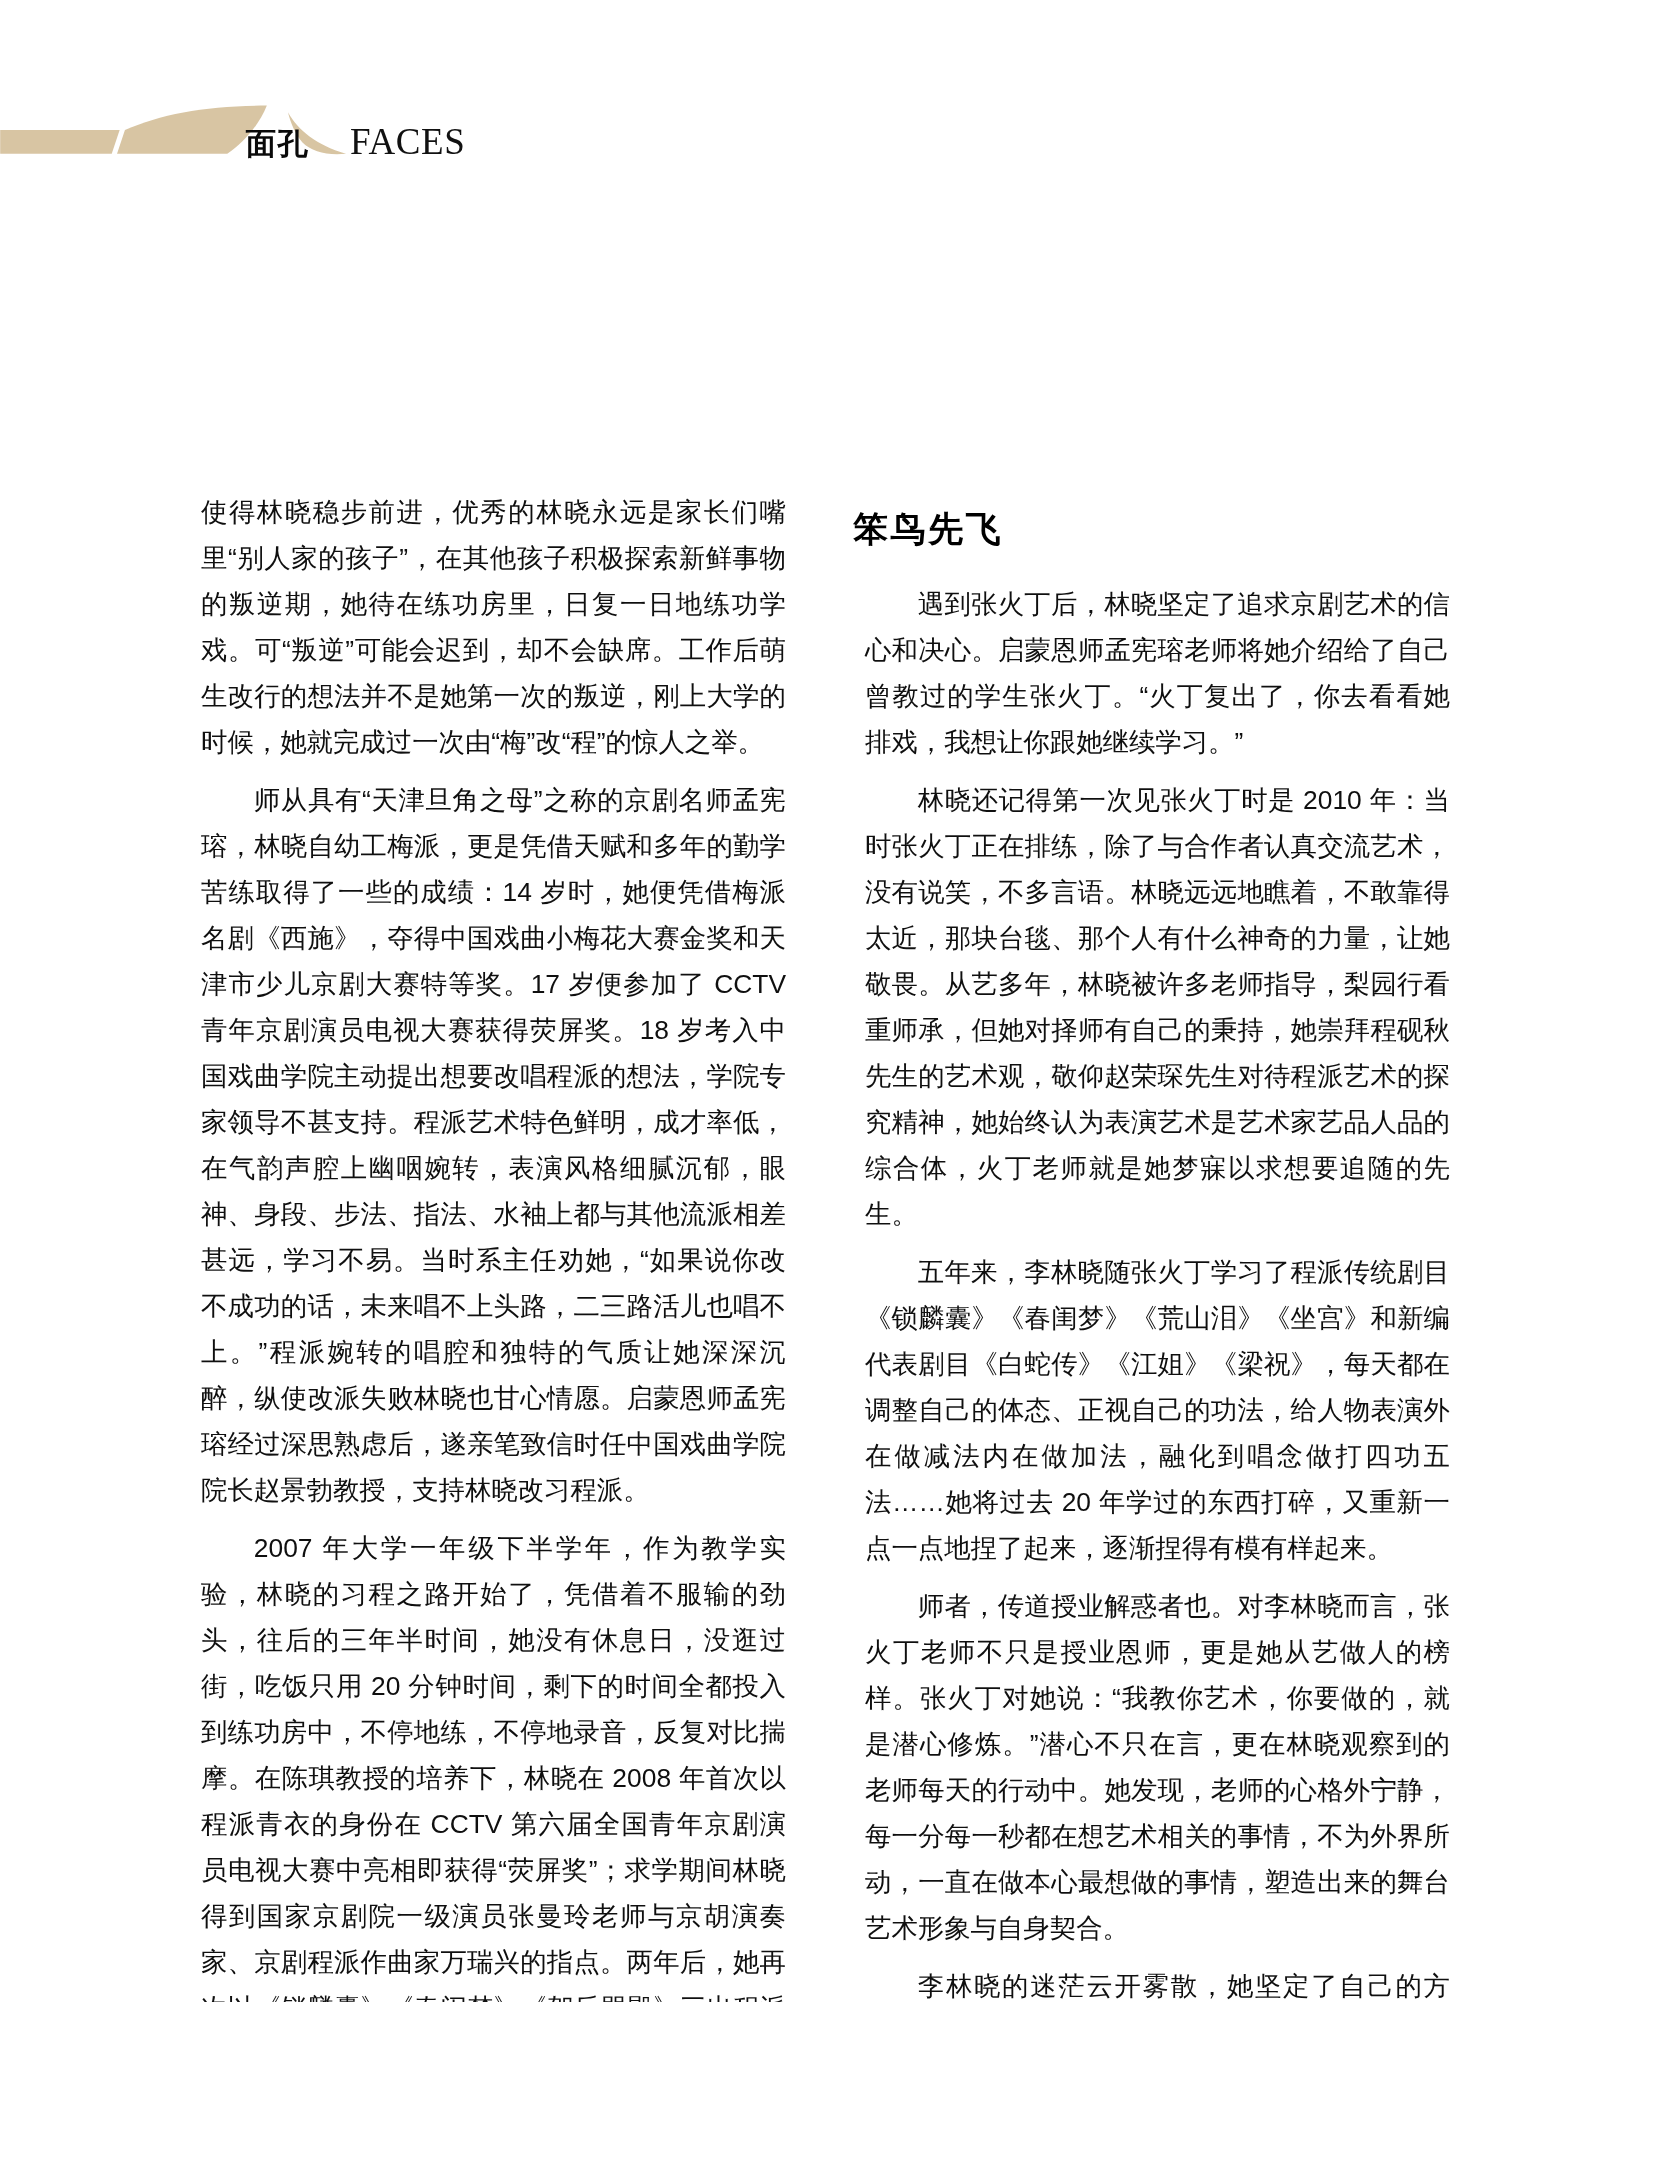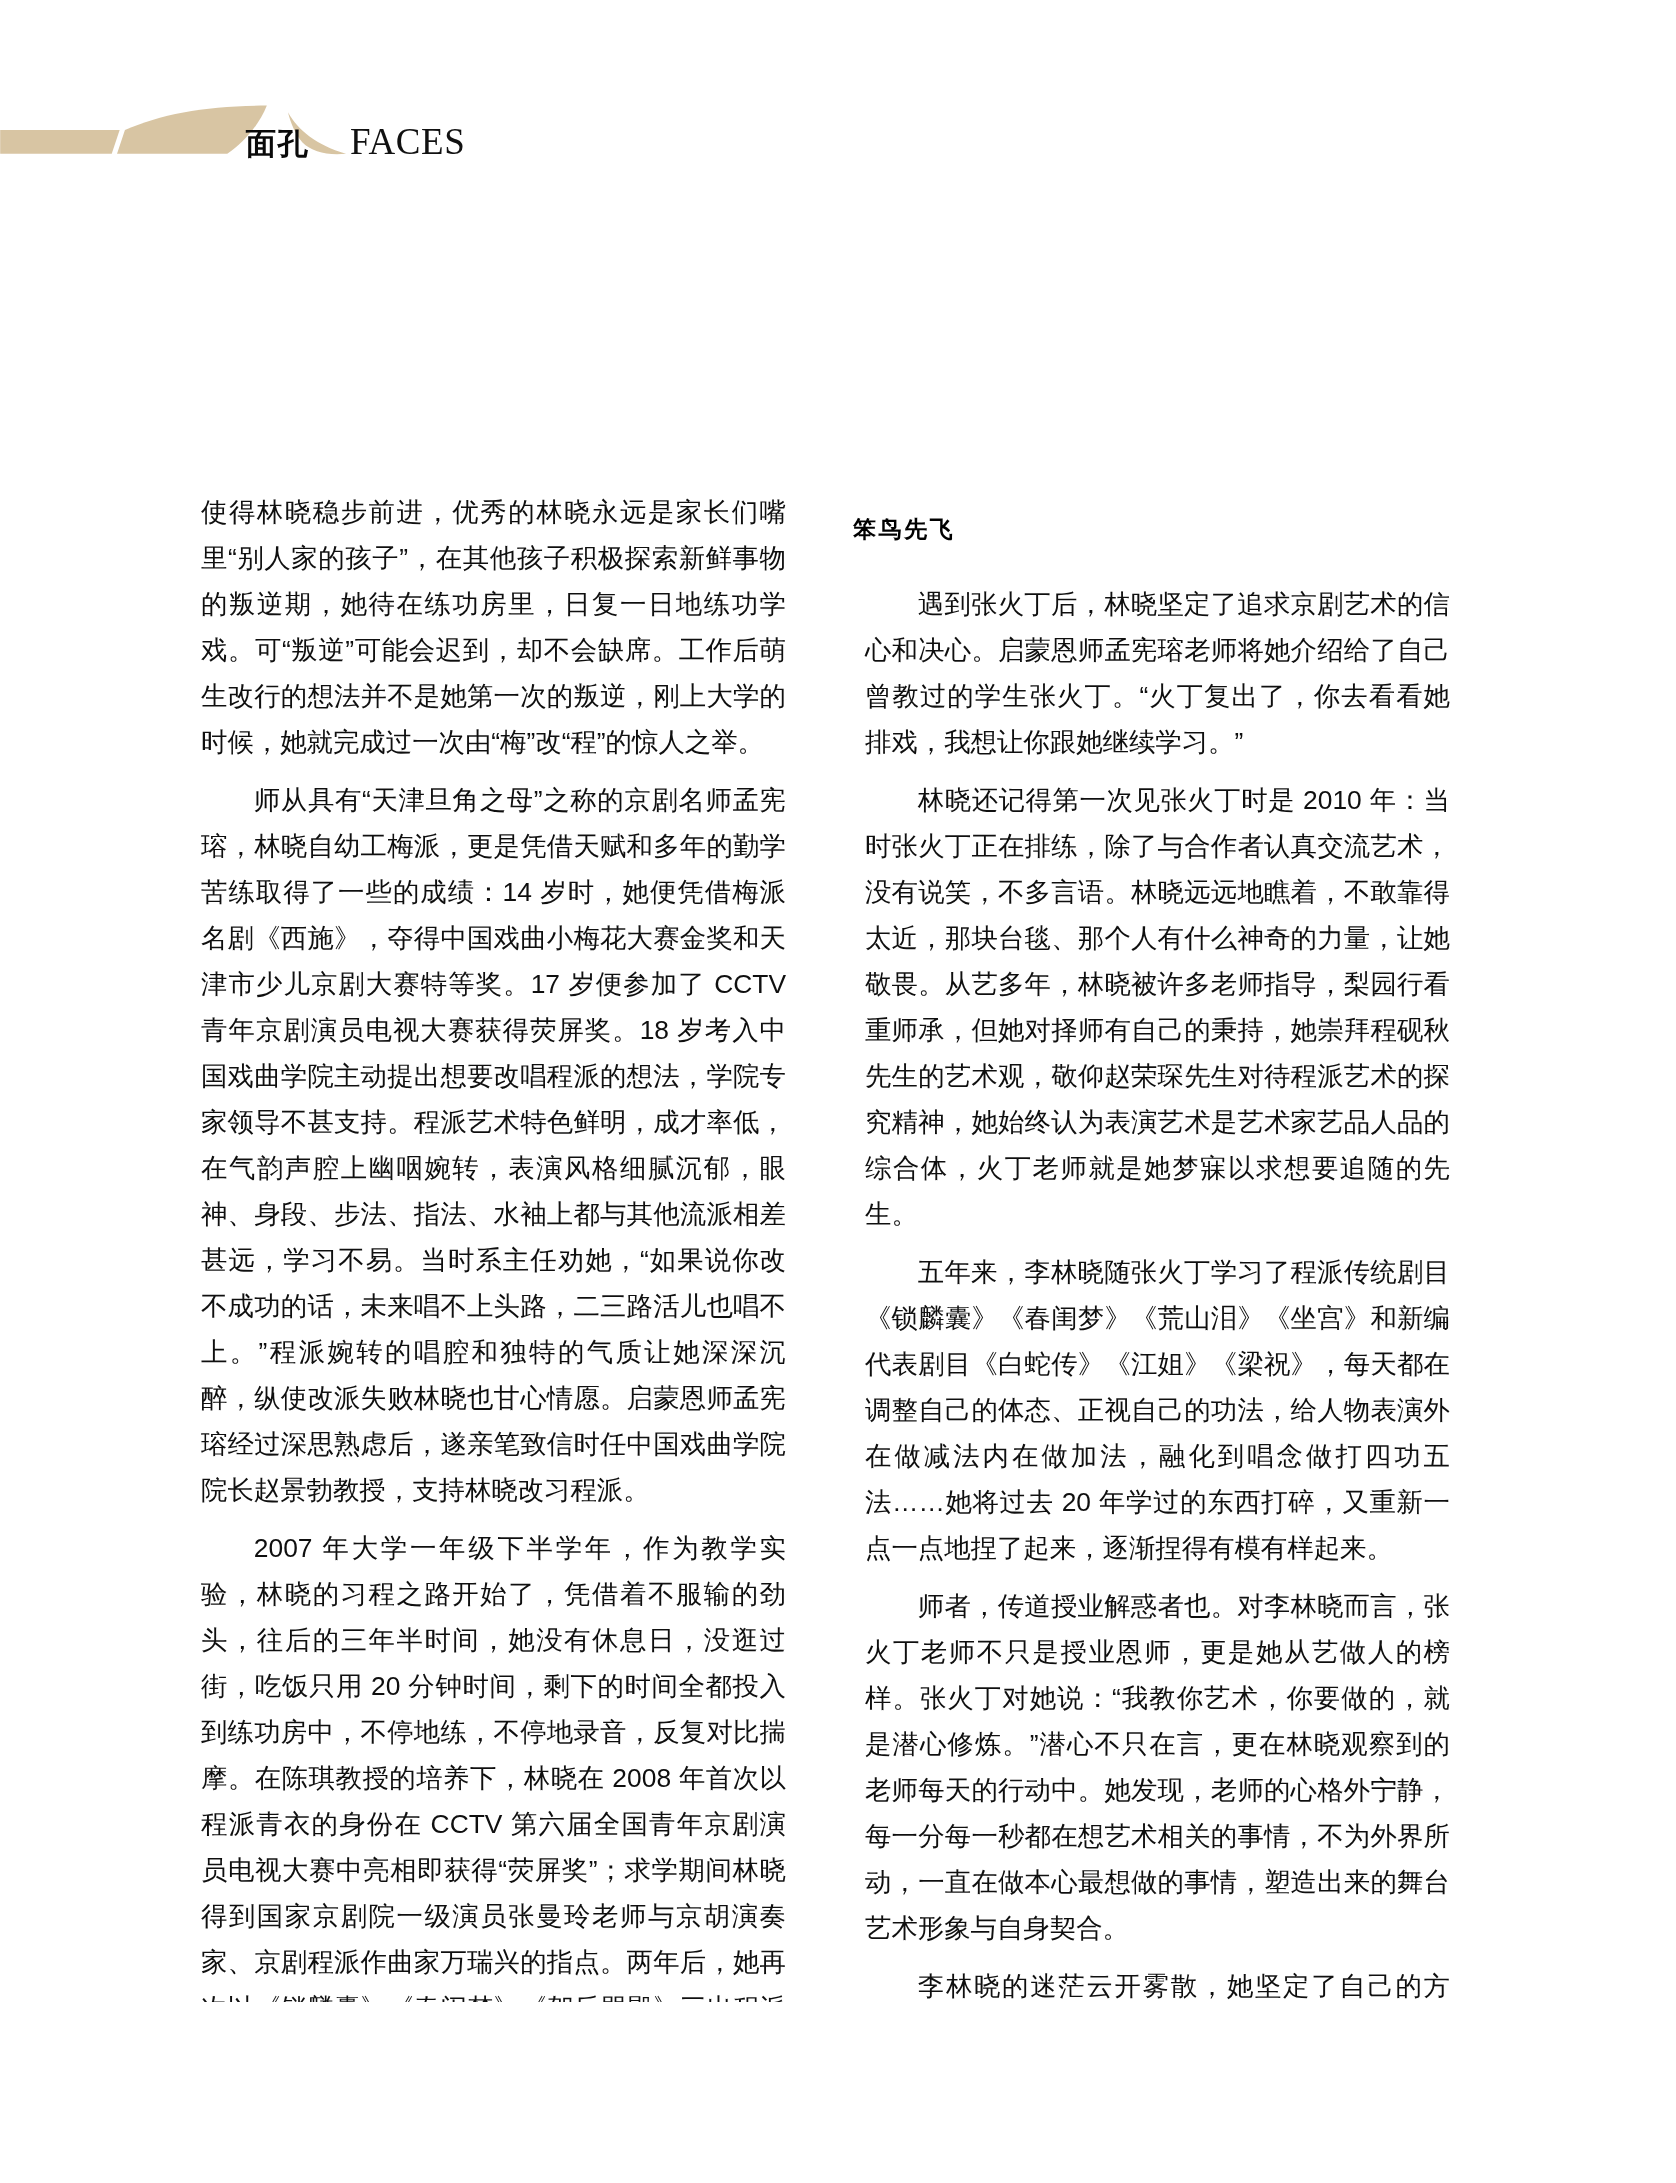--- a/index.html
+++ b/index.html
@@ -42,21 +42,21 @@
     color:#0f0f0f;
   }
   .column p{
     margin:12px;
     text-indent:2em;
   }
   .column p.no-indent{ text-indent:0; }
   .col-left{ left:189px; top:477px; }
   .col-right{ left:853px; top:506px; }
   .section-heading{
-    font-size:23px;
+    font-size:35px;
     font-weight:800;
     line-height:46px;
     letter-spacing:2.6px;
     color:#000000;
   }
   .col-right .body-block{ margin-top:29px; }
   
   .footer{
     position:absolute;
     left:117px; top:2064px;

